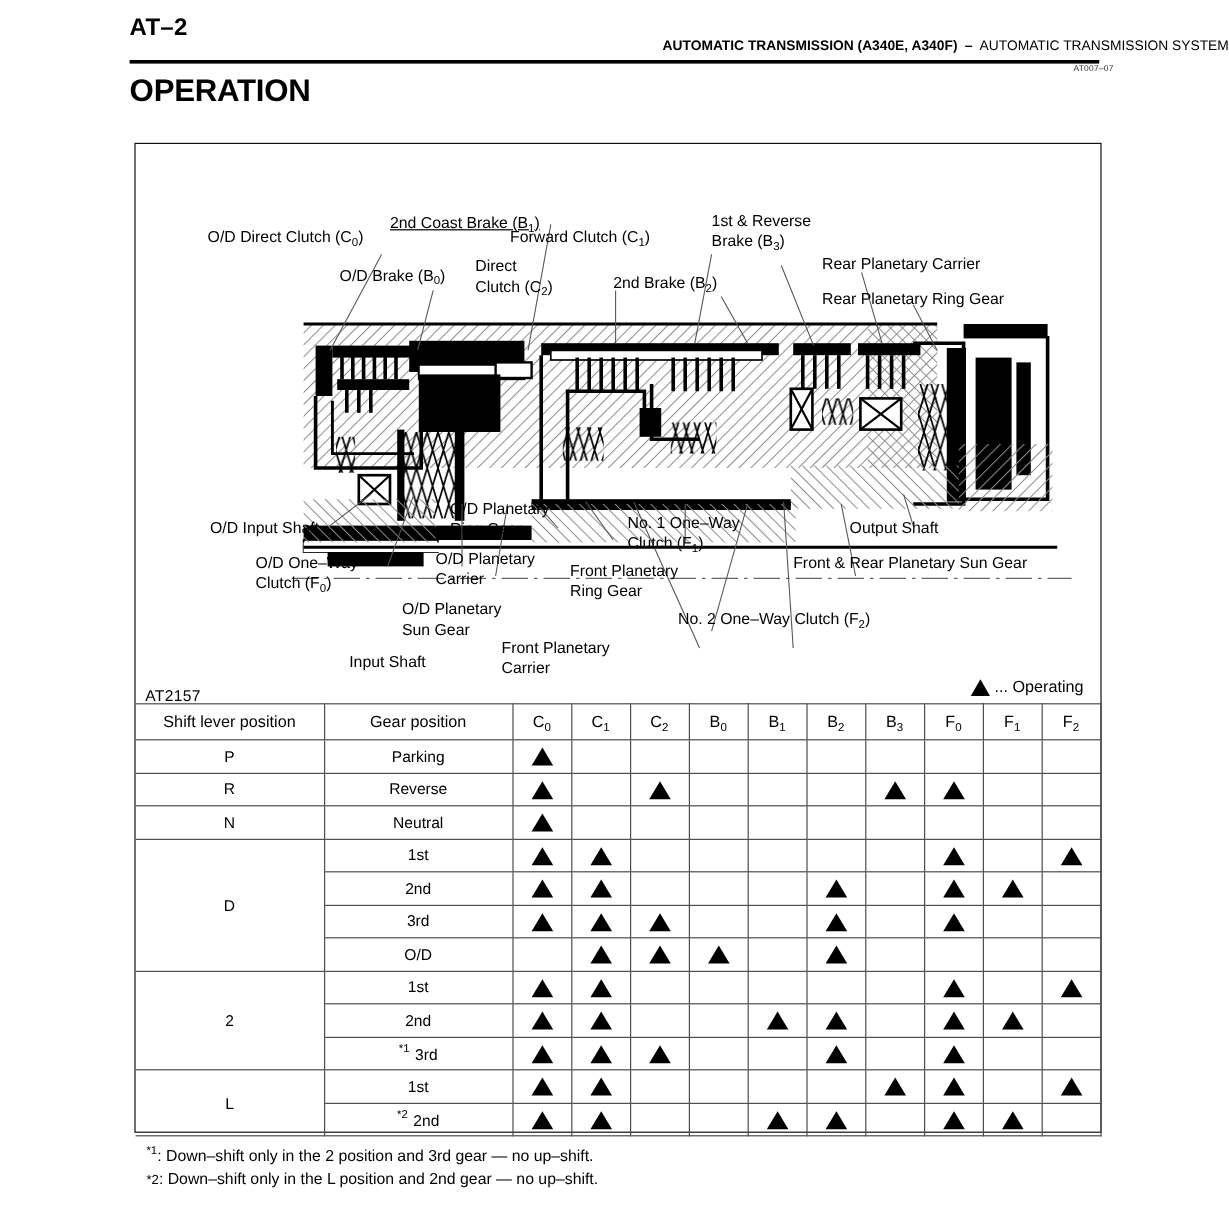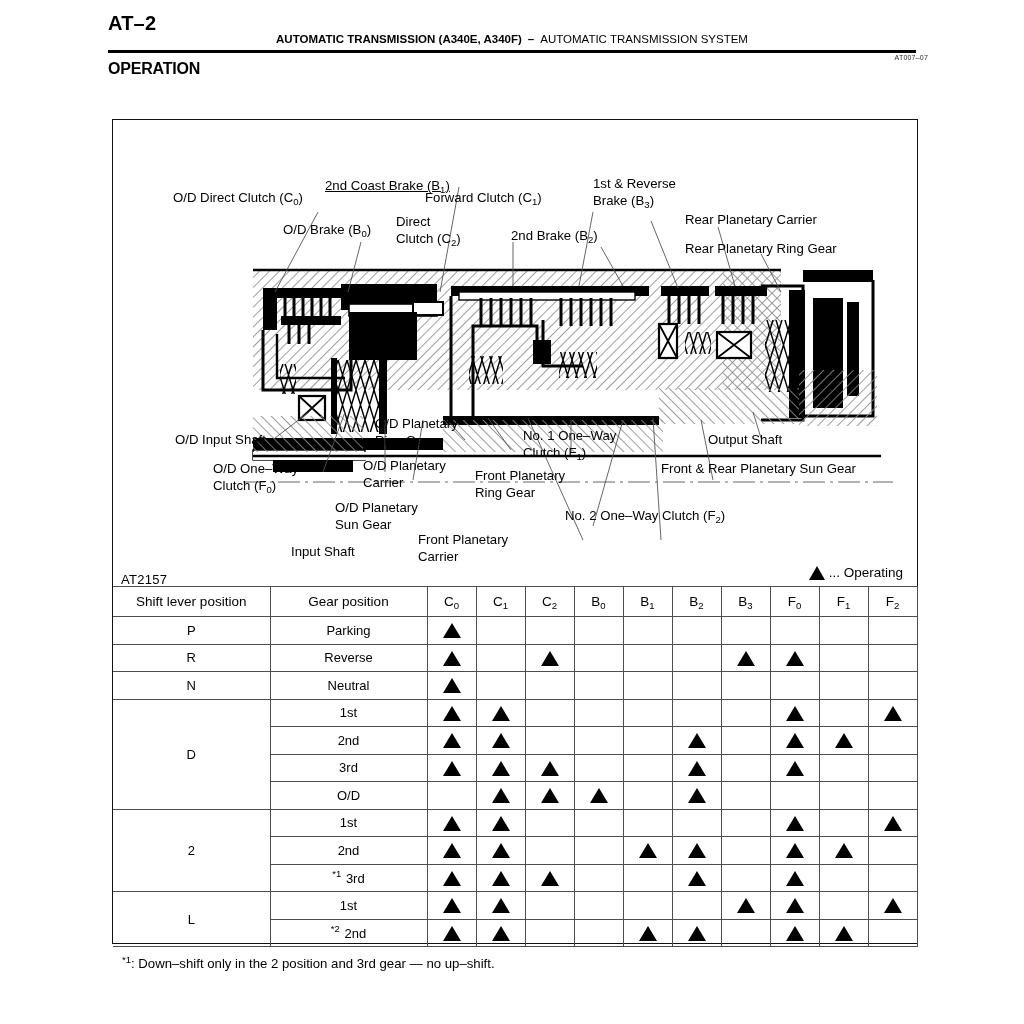--- a/index.html
+++ b/index.html
@@ -25,21 +25,21 @@
     position: absolute;
     left: 108px; top: 12px;
     font-size: 20px;
     font-weight: bold;
     letter-spacing: 0.2px;
   }
   #header-title {
     position: absolute;
     left: 0; top: 33px;
     width: 1024px;
-    text-align: center;
+    text-align: right;
     font-size: 11.5px;
   }
   #header-title .bold-part {
     font-weight: bold;
   }
   #header-title .dash-part {
     font-weight: bold;
     padding: 0 6px;
   }
   #header-title .light-part {
@@ -48,21 +48,21 @@
   #header-rule {
     position: absolute;
     left: 108px; top: 50px;
     width: 808px;
     height: 2.5px;
     background: #000;
   }
   #section-title {
     position: absolute;
     left: 108px; top: 60px;
-    font-size: 16px;
+    font-size: 26px;
     font-weight: bold;
     letter-spacing: -0.2px;
   }
   #doc-code {
     position: absolute;
     right: 96px; top: 54px;
     font-size: 7px;
     letter-spacing: 0.2px;
     color: #2a2a2a;
   }
@@ -561,13 +561,16 @@
           <td class="col-el cell-tri"></td>
         </tr>
       </tbody>
   </table>
 </div>
 
 <div id="footnotes">
   <div class="fn-line">
     <sup>*1</sup><span>: Down–shift only in the 2 position and 3rd gear — no up–shift.</span>
   </div>
+  <div class="fn-line">
+    <span style="font-size:11px;">*2</span><span>: Down–shift only in the L position and 2nd gear — no up–shift.</span>
+  </div>
 </div>
 
 </body></html>

